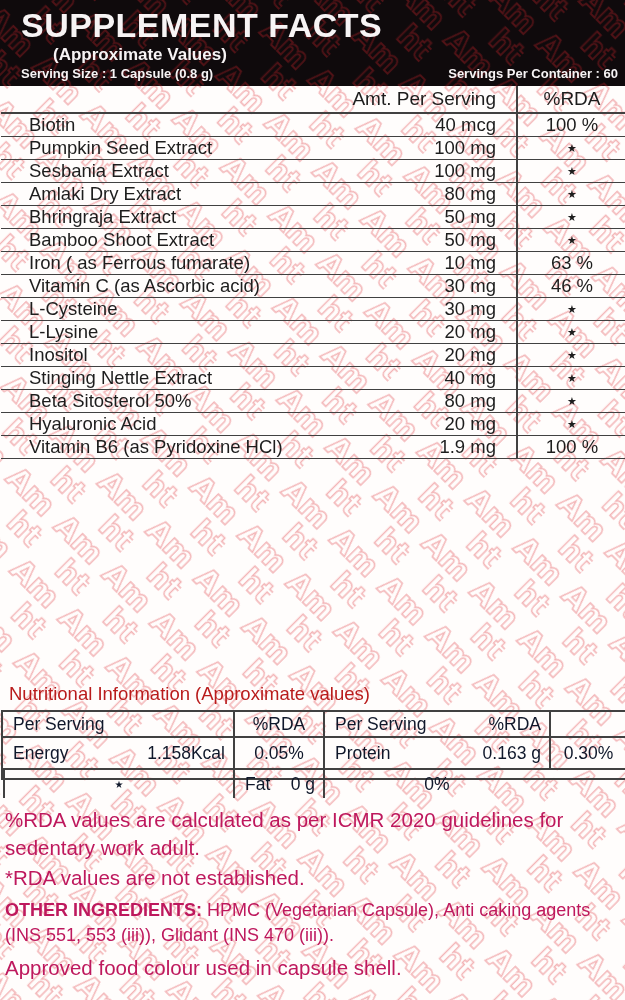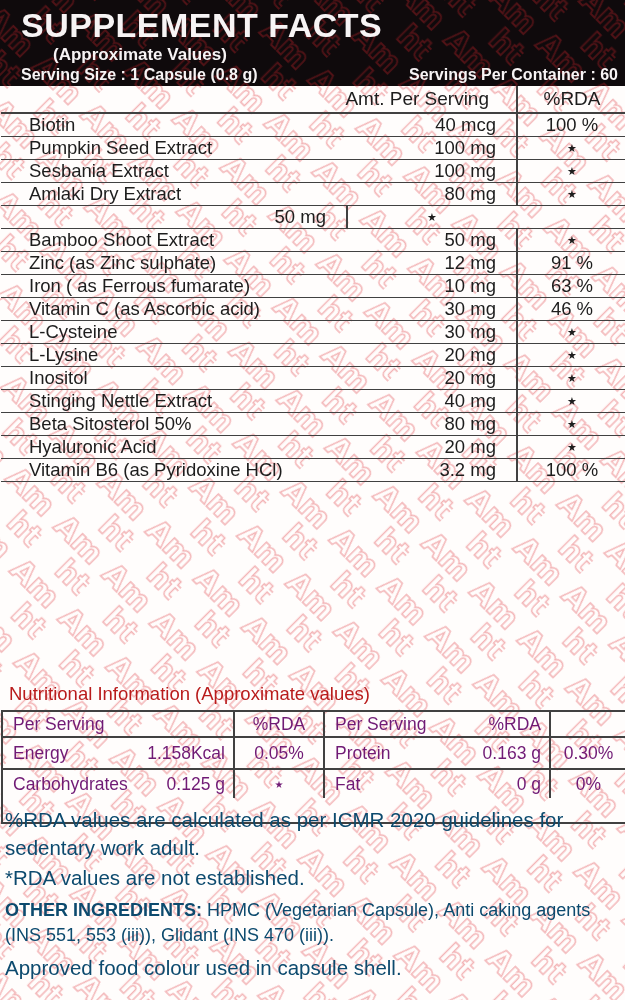--- a/index.html
+++ b/index.html
@@ -10,48 +10,48 @@
   .wm{position:absolute; top:0; left:0; z-index:0;}
   .wmt{font-family:"DejaVu Sans", sans-serif; font-weight:bold; font-size:30px; fill:none; stroke:#f3b4b6; stroke-width:1.4px;}
   .wmtd{font-family:"DejaVu Sans", sans-serif; font-weight:bold; font-size:30px; fill:none; stroke:#4f1216; stroke-width:1.8px;}
 
   .layer{position:absolute; z-index:1; left:1px; width:625px; box-sizing:border-box;}
 
   
   #header{top:0; height:86px; color:#f7f4f5; padding:0 8px 0 20px;}
   #title{font-size:34px; font-weight:bold; letter-spacing:0.5px; line-height:1; padding-top:8px; white-space:nowrap;}
   #subtitle{font-size:17px; font-weight:bold; line-height:1; padding-top:4px;padding-left:32px;}
-  #serving-row{display:flex; justify-content:space-between; align-items:baseline; font-size:16px; font-weight:bold; padding-top:3px;}
+  #serving-row{display:flex; justify-content:space-between; align-items:baseline; font-size:13px; font-weight:bold; padding-top:3px;}
 
   
   #main-table{top:86px; height:592px; color:#1d1d1d;}
   .s-row{display:grid; grid-template-columns:1fr 170px 110px; box-sizing:border-box; border-bottom:1.6px solid #414141; align-items:center; font-size:18.5px;}
-  #main-head{height:28px; border-bottom:2px solid #414141;gap:7px;}
+  #main-head{height:28px; border-bottom:2px solid #414141;}
   .cell{box-sizing:border-box; height:100%; display:flex; align-items:center;}
   .cell.name{padding-left:28px;}
   .cell.amt{justify-content:flex-end; padding-right:20px;}
   .cell.rda{justify-content:center; border-left:2px solid #414141;}
   .cell.rda.star{font-size:11px;}
   #main-head .cell.amt{font-size:19px;}
   #main-head .cell.rda{font-size:19px;}
 
   
   #nutri-title{top:678px; height:34px; display:flex; align-items:center; padding-left:8px; font-size:18.5px; color:#b91c1c; border-bottom:2px solid #414141;}
-  #nutri-table{top:712px; height:112px; border-left:2px solid #414141; border-bottom:2px solid #414141; display:grid; grid-template-columns:230px 90px 226px 77px; grid-template-rows:26px 32px 28px; color:#701a75; font-size:17.5px;}
+  #nutri-table{top:712px; height:68px; border-left:2px solid #414141; border-bottom:2px solid #414141; display:grid; grid-template-columns:230px 90px 226px 77px; grid-template-rows:26px 32px 28px; color:#0f172a; font-size:17.5px;}
   .n-cell{box-sizing:border-box; display:flex; align-items:center;}
   .n-cell.head{font-weight:bold; font-weight:normal;}
   .n-cell.bl{border-left:2px solid #414141;}
   .n-cell.bb{border-bottom:2px solid #414141;}
   .n-cell.pad{padding-left:10px;}
   .n-cell.split{justify-content:space-between; padding-left:10px; padding-right:8px;}
   .n-cell.center{justify-content:center;}
   .n-cell.center.star{font-size:10px;}
 
   
-  .foot{color:#0c4a6e;}
+  .foot{color:#be185d;}
   #note-rda{top:806px; padding:0 2px 0 4px; font-size:20.5px; line-height:1.35; width:600px;}
   #note-star{top:866px; padding-left:4px; font-size:20.5px;}
   #other-ing{top:898px; padding:0 2px 0 4px; font-size:18px; line-height:1.4; width:622px;}
   #other-ing b{font-weight:bold;}
   #capsule-note{top:956px; padding-left:4px; font-size:20.5px;}
 </style>
 </head>
 <body>
 
 <div id="label">
@@ -103,32 +103,28 @@
           <div class="cell name">Sesbania Extract</div>
           <div class="cell amt">100 mg</div>
           <div class="cell rda star">★</div>
         </div>
         <div class="s-row">
           <div class="cell name">Amlaki Dry Extract</div>
           <div class="cell amt">80 mg</div>
           <div class="cell rda star">★</div>
         </div>
         <div class="s-row">
+          <div class="cell name">Bhringraja Extract</div>
           <div class="cell amt">50 mg</div>
           <div class="cell rda star">★</div>
         </div>
         <div class="s-row">
           <div class="cell name">Bamboo Shoot Extract</div>
           <div class="cell amt">50 mg</div>
           <div class="cell rda star">★</div>
-        </div>
-        <div class="s-row">
-          <div class="cell name">Zinc (as Zinc sulphate)</div>
-          <div class="cell amt">12 mg</div>
-          <div class="cell rda">91 %</div>
         </div>
         <div class="s-row">
           <div class="cell name">Iron ( as Ferrous fumarate)</div>
           <div class="cell amt">10 mg</div>
           <div class="cell rda">63 %</div>
         </div>
         <div class="s-row">
           <div class="cell name">Vitamin C (as Ascorbic acid)</div>
           <div class="cell amt">30 mg</div>
           <div class="cell rda">46 %</div>
@@ -158,21 +154,21 @@
           <div class="cell amt">80 mg</div>
           <div class="cell rda star">★</div>
         </div>
         <div class="s-row">
           <div class="cell name">Hyaluronic Acid</div>
           <div class="cell amt">20 mg</div>
           <div class="cell rda star">★</div>
         </div>
         <div class="s-row">
           <div class="cell name">Vitamin B6 (as Pyridoxine HCl)</div>
-          <div class="cell amt">3.2 mg</div>
+          <div class="cell amt">1.9 mg</div>
           <div class="cell rda">100 %</div>
         </div>
       </div>
   </div>
 
   <div id="nutri-title" class="layer">Nutritional Information (Approximate values)</div>
 
   <div id="nutri-table" class="layer">
     <div class="n-cell head pad bb">Per Serving</div>
     <div class="n-cell head center bl bb">%RDA</div>
@@ -184,24 +180,20 @@
   <div class="n-cell split bb">
         <div class="">Energy</div>
         <div class="">1.158Kcal</div>
       </div>
       <div class="n-cell center bl bb">0.05%</div>
       <div class="n-cell split bl bb">
         <div class="">Protein</div>
         <div class="">0.163 g</div>
       </div>
       <div class="n-cell center bl bb">0.30%</div>
-      <div class="n-cell split">
-        <div class="">Carbohydrates</div>
-        <div class="">0.125 g</div>
-      </div>
       <div class="n-cell center bl star">★</div>
       <div class="n-cell split bl">
         <div class="">Fat</div>
         <div class="">0 g</div>
       </div>
       <div class="n-cell center bl">0%</div>
     </div>
 
   <div id="note-rda" class="layer foot">%RDA values are calculated as per ICMR 2020 guidelines for sedentary work adult.</div>
   <div id="note-star" class="layer foot">*RDA values are not established.</div>

